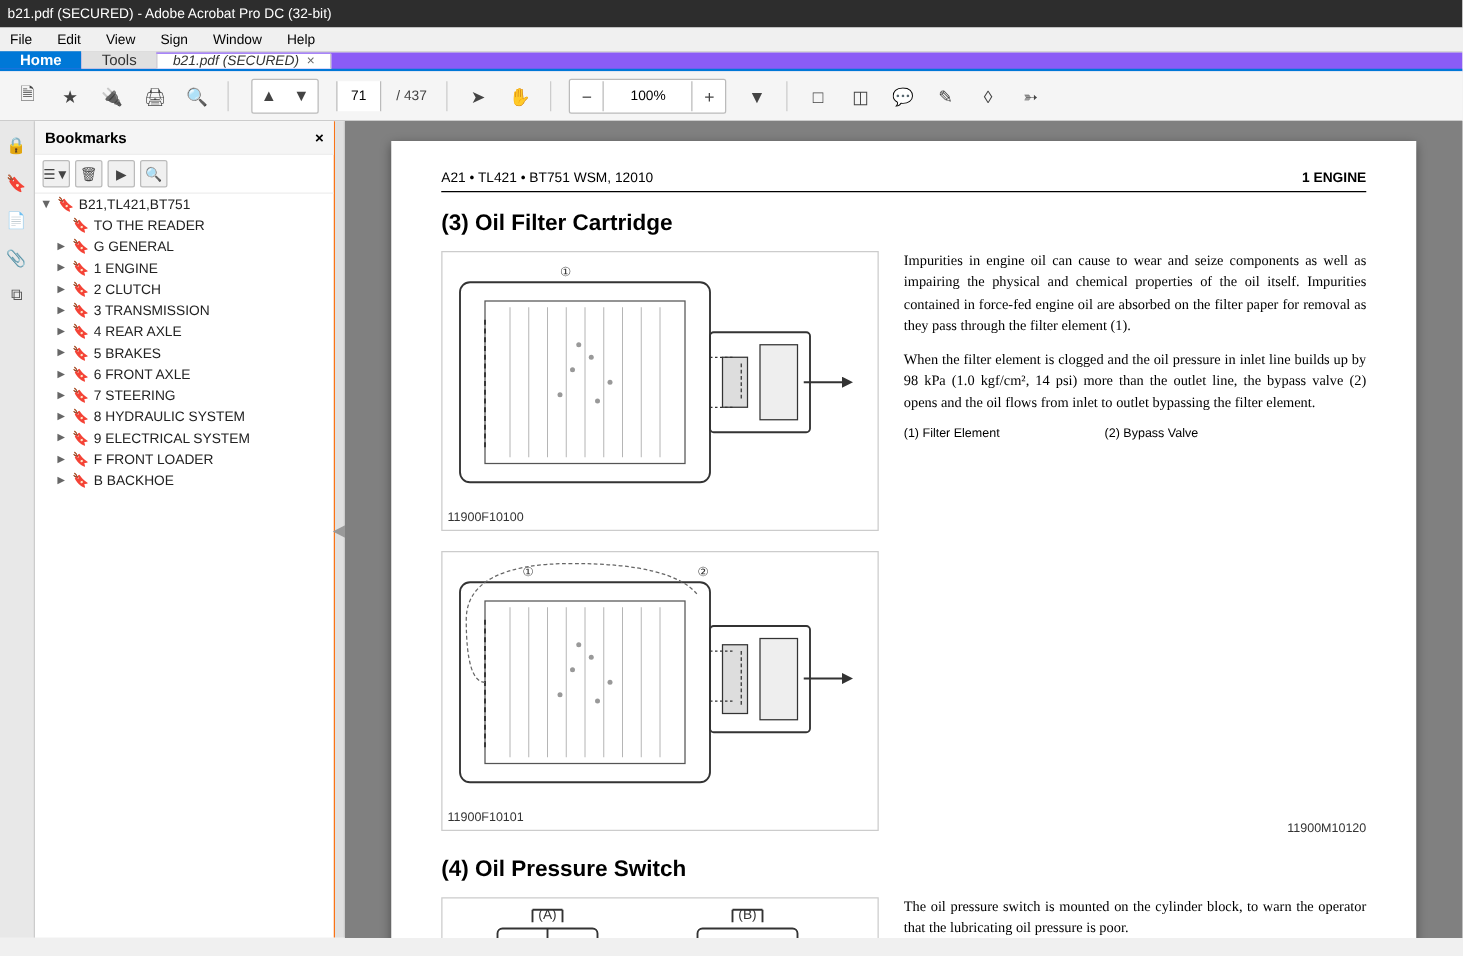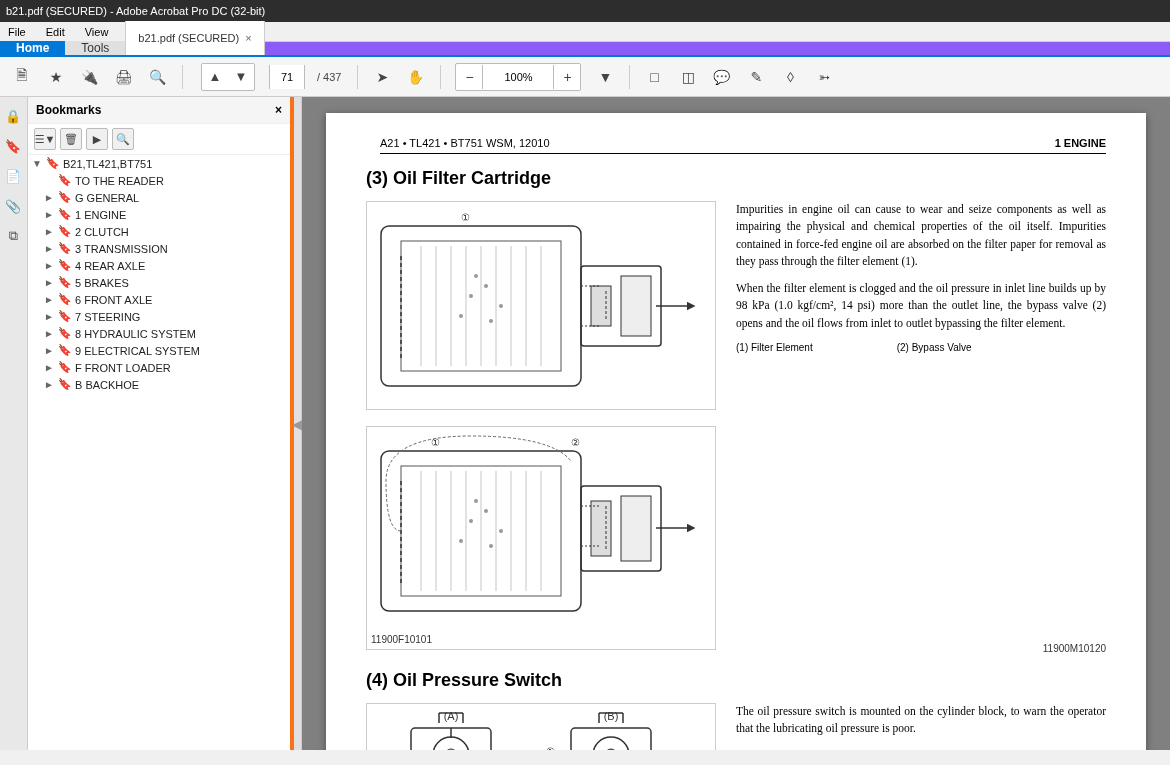--- a/index.html
+++ b/index.html
@@ -52,28 +52,29 @@
       color: #333;
       padding: 0 16px;
       display: flex;
       align-items: center;
       font-size: 12px;
       cursor: pointer;
     }
     .tab-doc {
       background: white;
       color: #333;
-      padding: 11px 12px;
+      padding: 0 12px;
       display: flex;
       align-items: center;
       font-size: 11px;
       border-right: 1px solid #ccc;
       border-left: 1px solid #ccc;
       gap: 6px;
       cursor: pointer;
+      font-style: italic;
     }
     .tab-close { cursor: pointer; color: #666; font-size: 11px; }
 
     
     .toolbar {
       background: #f5f5f5;
       border-bottom: 1px solid #ccc;
       display: flex;
       align-items: center;
       height: 40px;
@@ -175,23 +176,23 @@
       align-items: center;
       justify-content: center;
       cursor: pointer;
       color: #555;
       font-size: 13px;
       border-radius: 2px;
     }
 
     
     .bookmarks-panel {
-      width: 266px;
+      width: 240px;
       background: white;
-      border-right: 4px solid #f97316;
+      border-right: 1px solid #f97316;
       display: flex;
       flex-direction: column;
     }
     .bookmarks-header {
       display: flex;
       align-items: center;
       justify-content: space-between;
       padding: 6px 8px;
       border-bottom: 1px solid #eee;
       font-size: 12px;
@@ -278,21 +279,20 @@
     }
 
     .pdf-header-bar {
       display: flex;
       justify-content: space-between;
       align-items: center;
       border-bottom: 1px solid #000;
       margin-bottom: 14px;
       padding-bottom: 4px;
       font-size: 11px;
-      margin-left: 14px;
     }
 
     .pdf-section-title {
       font-size: 18px;
       font-weight: bold;
       margin-bottom: 12px;
       font-family: Arial, sans-serif;
     }
 
     .pdf-content-row {
@@ -575,20 +575,21 @@
                 <marker id="arrow" markerWidth="6" markerHeight="6" refX="3" refY="3" orient="auto">
                   <path d="M0,0 L0,6 L6,3 z" fill="#333"></path>
                 </marker>
               </defs>
 
               <text x="90" y="15" font-family="Arial" font-size="10" fill="#333">①</text>
 
               <line x1="210" y1="80" x2="230" y2="80" stroke="#333" stroke-width="1" stroke-dasharray="2,2"></line>
               <line x1="210" y1="120" x2="230" y2="120" stroke="#333" stroke-width="1" stroke-dasharray="2,2"></line>
             </svg>
+            <div class="pdf-figure-caption">11900F10100</div>
           </div>
         </div>
 
         <div class="pdf-text-col">
           <p style="margin-bottom:10px;">Impurities in engine oil can cause to wear and seize components as well as impairing the physical and chemical properties of the oil itself. Impurities contained in force-fed engine oil are absorbed on the filter paper for removal as they pass through the filter element (1).</p>
           <p style="margin-bottom:0;">When the filter element is clogged and the oil pressure in inlet line builds up by 98 kPa (1.0 kgf/cm², 14 psi) more than the outlet line, the bypass valve (2) opens and the oil flows from inlet to outlet bypassing the filter element.</p>
           <div class="pdf-refs">
             <span>(1)  Filter Element</span>
             <span>(2)  Bypass Valve</span>
           </div>

